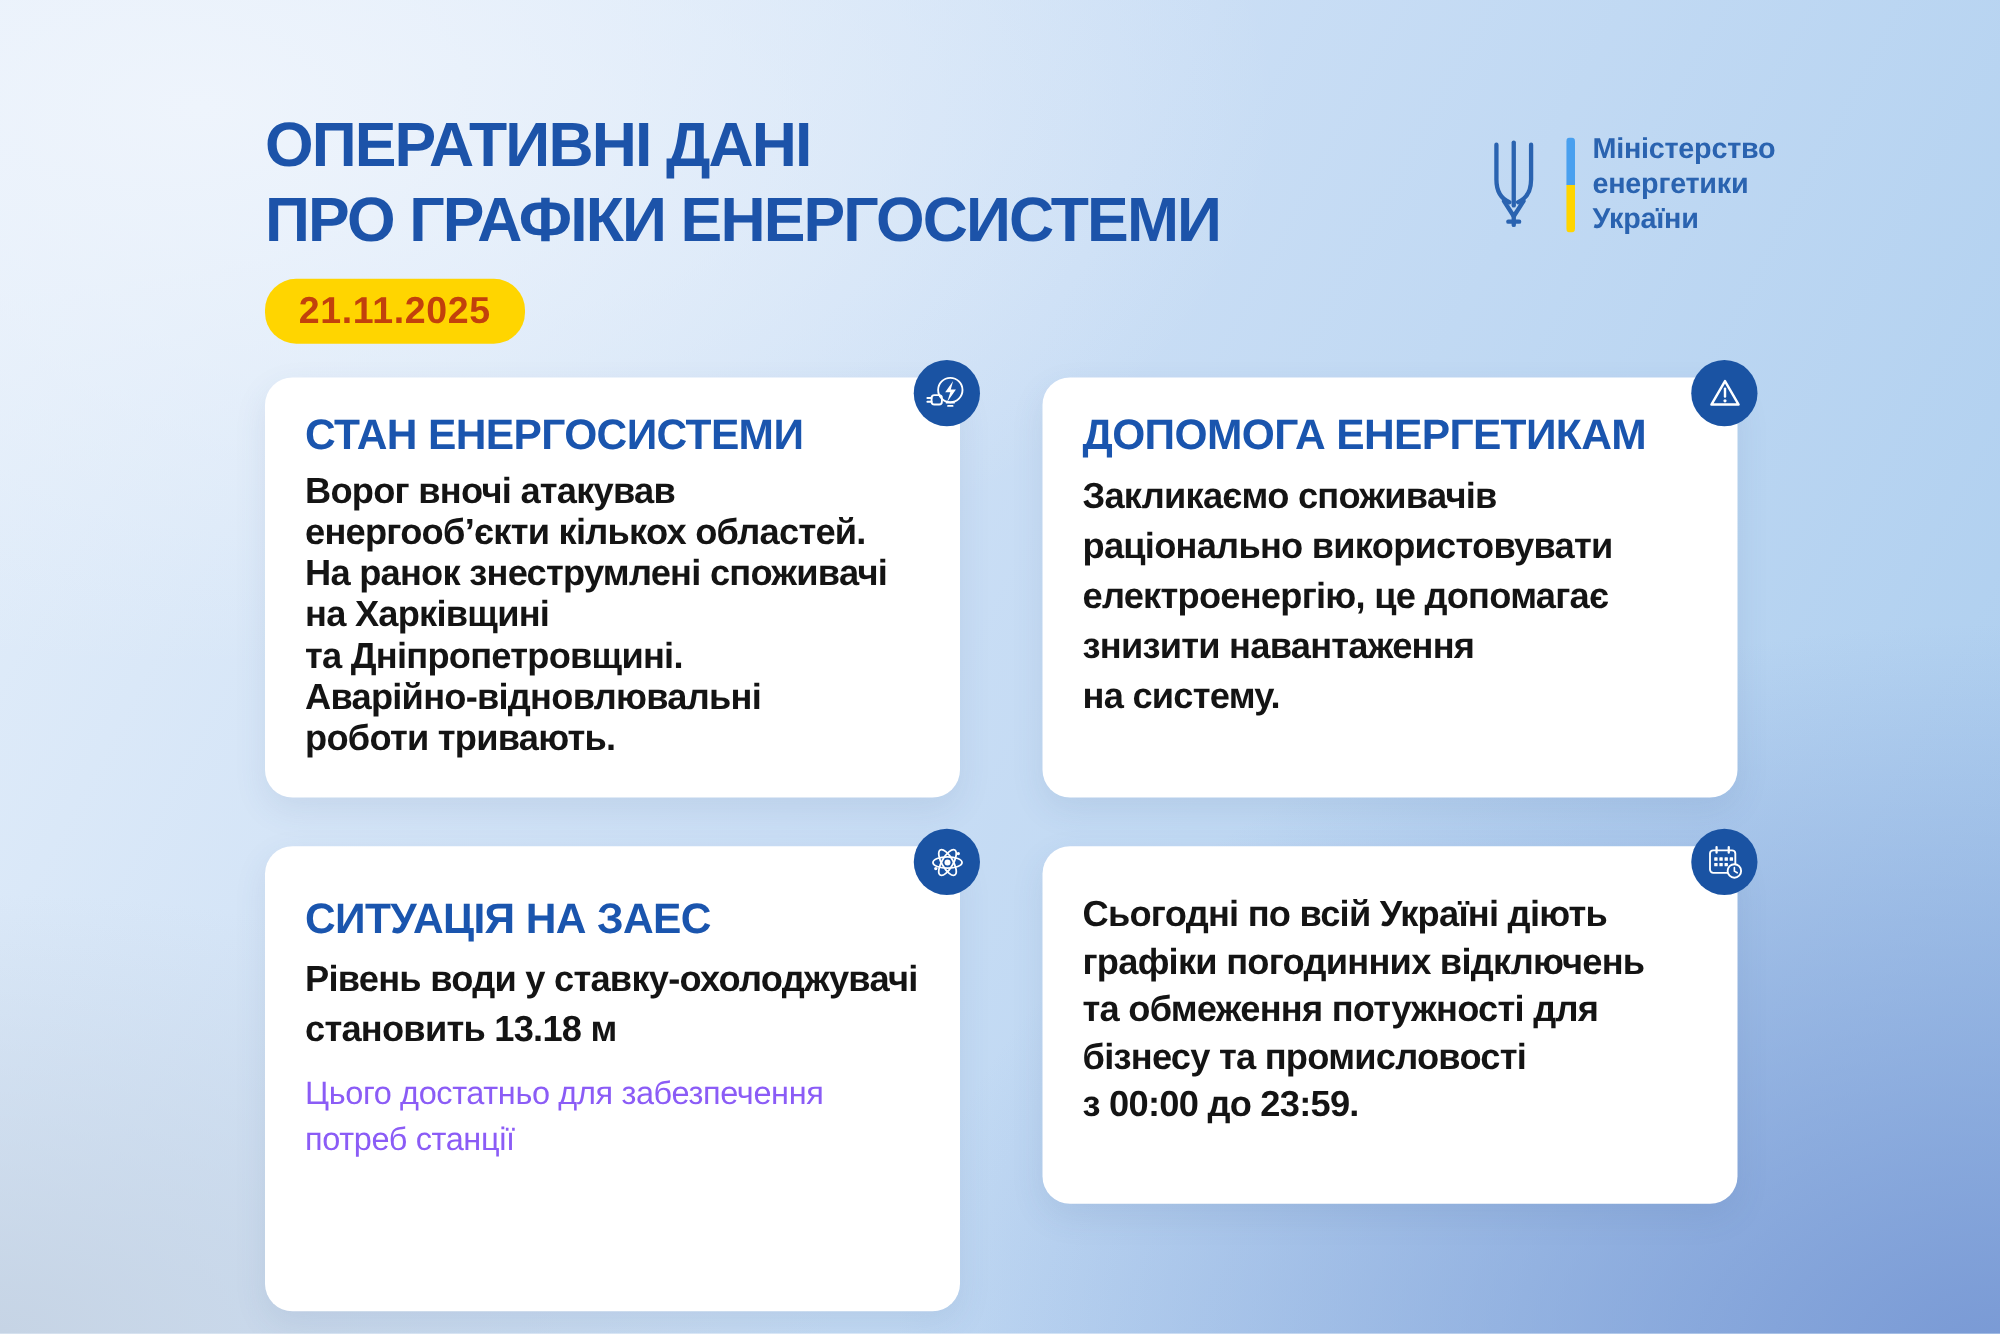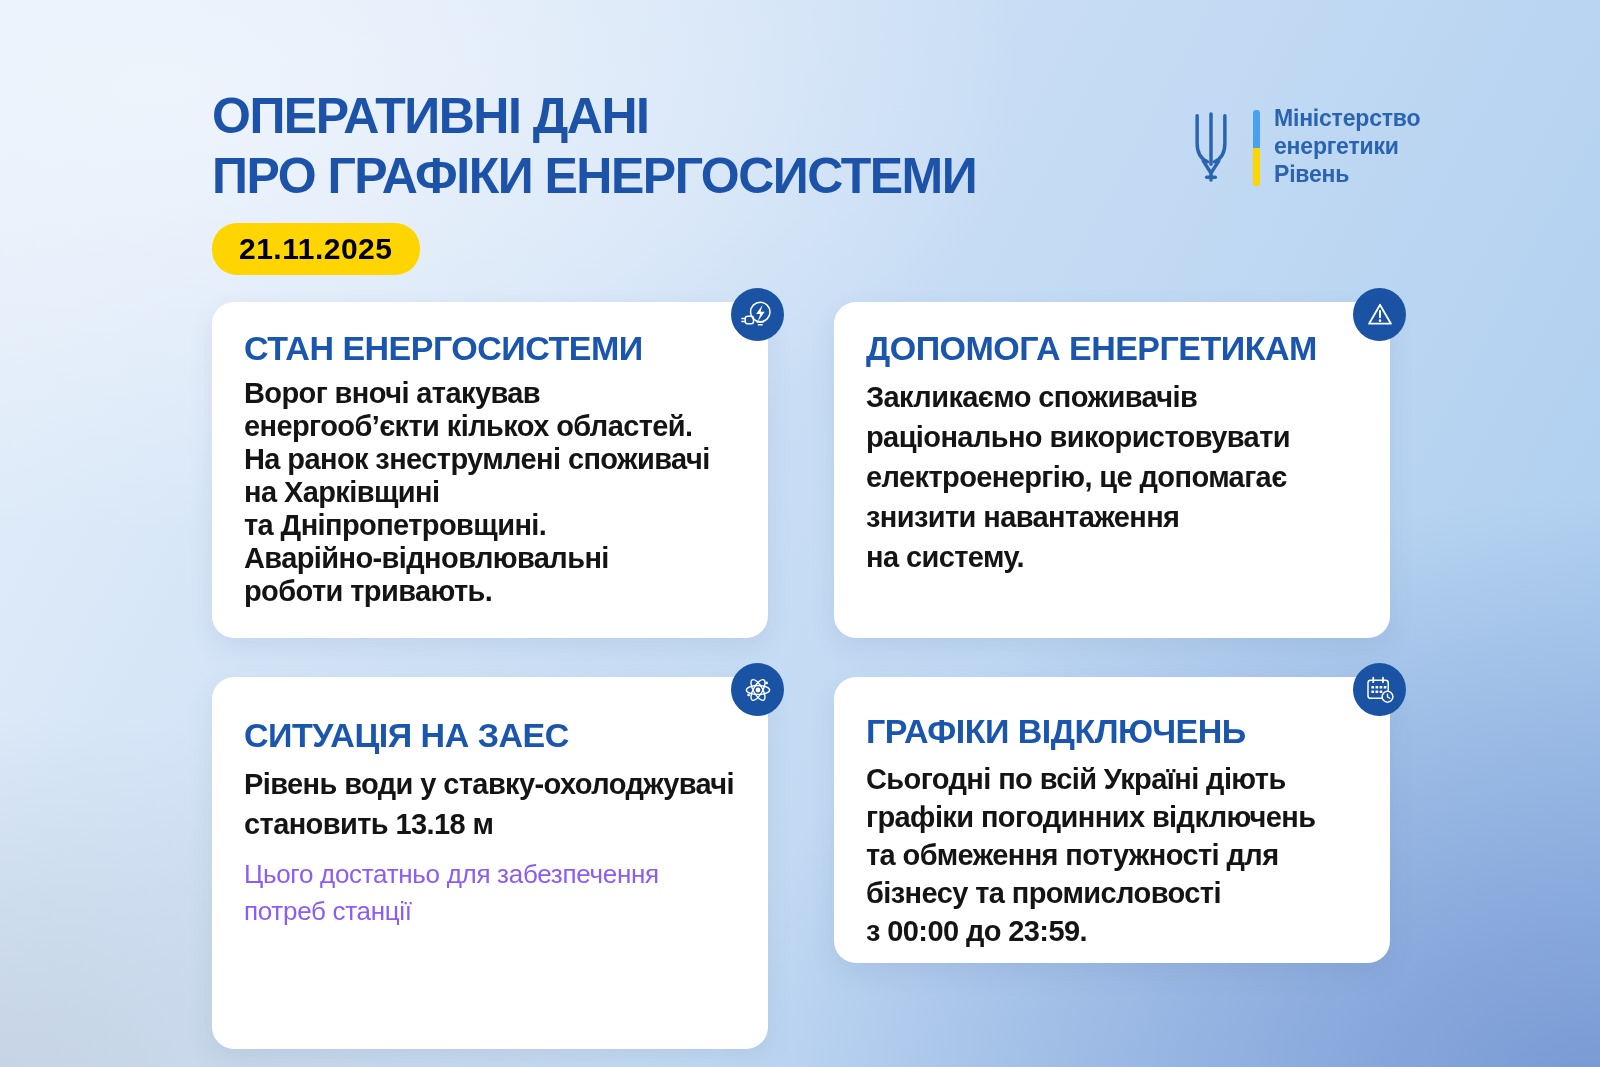--- a/index.html
+++ b/index.html
@@ -38,21 +38,21 @@
     display:flex;flex-direction:column;overflow:hidden;
   }
   .logo-bar .bar-top{flex:1;background:#49a0ef;}
   .logo-bar .bar-bottom{flex:1;background:#ffd500;}
   .logo-text{
     color:#2a63b0;font-size:23px;font-weight:700;
     line-height:28px;letter-spacing:-0.2px;white-space:pre-line;
   }
   .date-badge{
     position:absolute;left:212px;top:223px;
-    background:#ffd500;color:#000000;
+    background:#ffd500;color:#c2410c;
     font-size:30px;font-weight:700;letter-spacing:0.5px;
     padding:9px 27px;border-radius:25px;
   }
 
   
   .card{
     position:absolute;width:556px;
     background:#ffffff;border-radius:22px;
     box-shadow:0 10px 26px rgba(60,90,140,.10);
     padding:28px 32px 0 32px;box-sizing:border-box;
@@ -108,21 +108,21 @@
       <path d="M21 58 L30 72 L39 58"></path>
       <path d="M30 72 V80"></path>
       <path d="M25 77 H35"></path>
     </svg>
     <div class="logo-bar">
       <div class="bar-top"></div>
       <div class="bar-bottom"></div>
     </div>
     <div class="logo-text">Міністерство
 енергетики
-Рівень</div>
+України</div>
   </div>
 
   <div class="date-badge">21.11.2025</div>
 
   <section class="card pos-2">
     <div class="card-icon">
       <svg width="36" height="36" viewBox="0 0 48 48">
         <path d="M24 10.5 L38.5 35.5 H9.5 Z" fill="none" stroke="#fff" stroke-width="2.6" stroke-linejoin="round"></path>
         <line x1="24" y1="18.5" x2="24" y2="27" stroke="#fff" stroke-width="2.6" stroke-linecap="round"></line>
         <circle cx="24" cy="31.5" r="1.7" fill="#fff"></circle>
@@ -187,21 +187,20 @@
           <rect x="23.5" y="18.5" width="3.6" height="3.6" rx="0.6"></rect>
           <rect x="29" y="18.5" width="3.6" height="3.6" rx="0.6"></rect>
           <rect x="12.5" y="24.5" width="3.6" height="3.6" rx="0.6"></rect>
           <rect x="18" y="24.5" width="3.6" height="3.6" rx="0.6"></rect>
           <rect x="23.5" y="24.5" width="3.6" height="3.6" rx="0.6"></rect>
         </g>
         <circle cx="34" cy="33" r="7.2" fill="#1a53a3" stroke="#fff" stroke-width="2"></circle>
         <path d="M34 29.5 v3.7 l3 1.8" fill="none" stroke="#fff" stroke-width="1.8" stroke-linecap="round"></path>
       </svg>
     </div>
-    <h2>ГРАФІКИ ВІДКЛЮЧЕНЬ</h2>
     <p class="body">Сьогодні по всій Україні діють
 графіки погодинних відключень
 та обмеження потужності для
 бізнесу та промисловості
 з 00:00 до 23:59.</p>
   </section>
 
 </div>
 
 </body></html>

